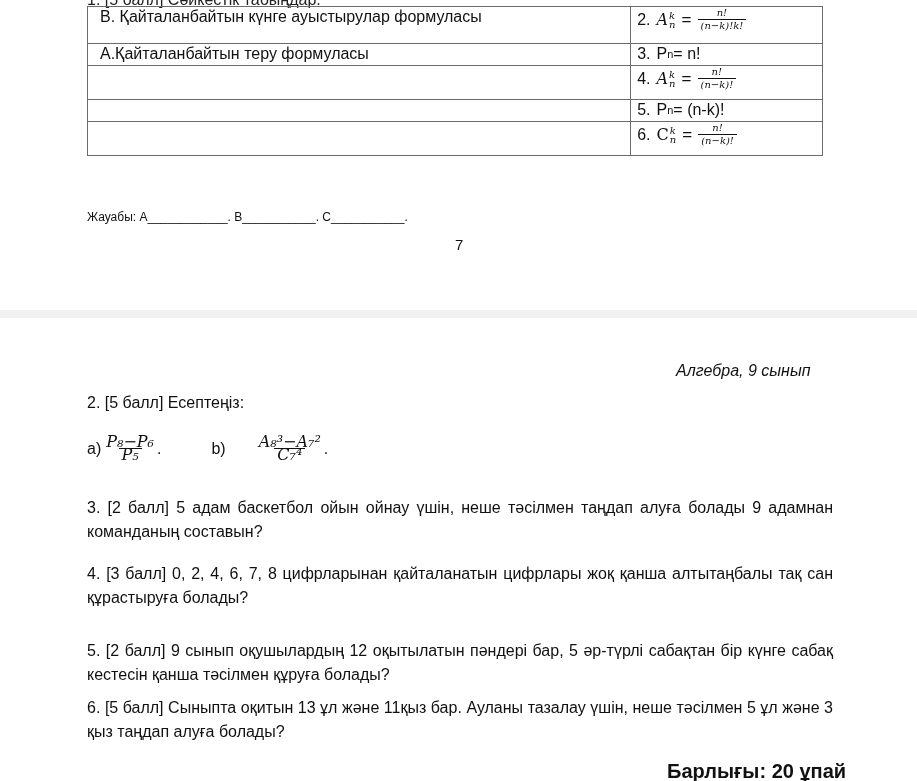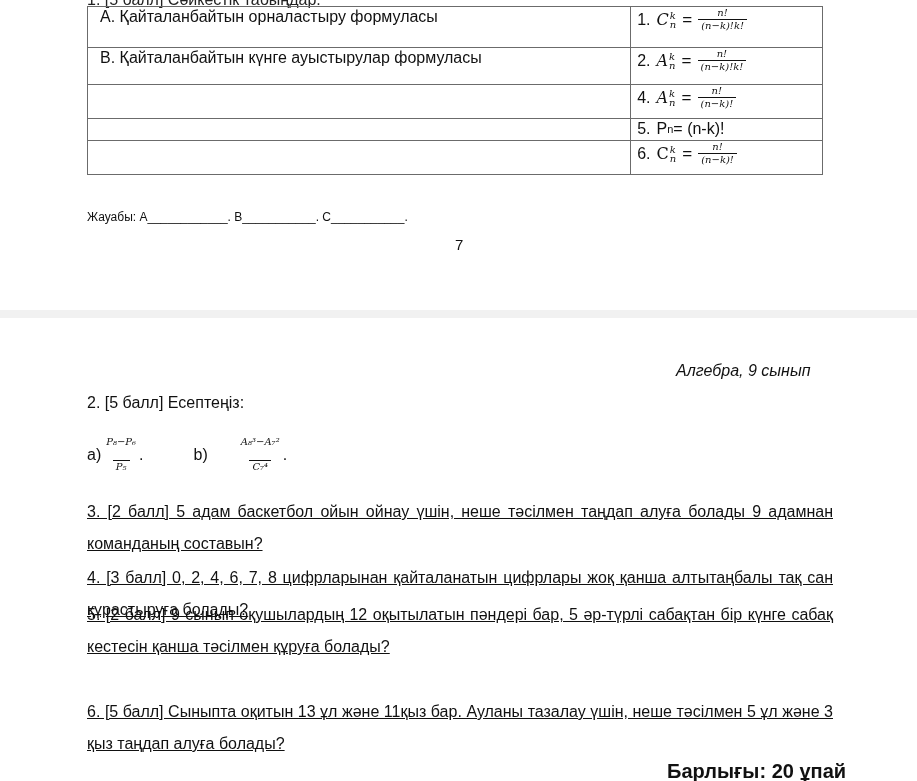--- a/index.html
+++ b/index.html
@@ -27,67 +27,60 @@
   .supsub { display: inline-flex; flex-direction: column; line-height: 9px; font-size: 10px; font-family: "DejaVu Serif", serif; font-style: italic; margin-left: 1px; vertical-align: middle; }
   .eq { margin: 0 6px; font-size: 17px; }
   .frac { display: inline-flex; flex-direction: column; align-items: center; font-family: "DejaVu Serif", serif; font-style: italic; font-size: 10px; line-height: 12px; }
   .frac .top { padding: 0 3px; }
   .frac .bot { border-top: 1px solid #111; padding: 0 3px; }
   .plain-sub { font-size: 11px; vertical-align: -3px; }
   .answer { left: 87px; top: 210px; font-size: 12px; white-space: nowrap; }
   .pagenum { left: 455px; top: 236px; font-size: 15px; }
   .gap { left: 0; top: 310px; width: 917px; height: 8px; background: #f1f1f1; }
   .header-right { left: 676px; top: 362px; font-size: 16px; font-style: italic; text-align: center; }
-  .q { left: 87px; font-size: 16px; line-height: 32px; width: 746px; text-align: justify; text-decoration: underline; }
+  .q { left: 87px; font-size: 16px; line-height: 24px; width: 746px; text-align: justify; }
   .q2label { left: 87px; top: 394px; font-size: 16px; }
   .q2row { left: 87px; top: 436px; font-size: 16px; display: flex; align-items: center; }
   .q2row .lbl { margin-right: 2px; }
-  .q2row .frac { font-size: 10px; gap: 12px; }
+  .q2row .frac { font-size: 16px; }
   .total { left: 667px; top: 760px; font-size: 20px; font-weight: bold; }
 </style>
 </head>
 <body>
 
 <div class="abs cut-title">1. [5 балл] Сәйкестік табыңдар.</div>
 
 <table class="match">
   <tbody>
-      <tr style="height:41px">
-    <td class="left">А. Қайталанбайтын орналастыру формуласы</td>
-    <td class="right">
-      <span class="f">
-        <span class="num">1.</span>
-        <span class="mi">C</span>
-        <span class="supsub">
-              <span>k</span>
-              <span>n</span>
-            </span>
-        <span class="eq">=</span>
-        <span class="frac">
-              <span class="top">n!</span>
-              <span class="bot">(n−k)!k!</span>
-            </span>
-      </span>
-    </td>
-  </tr>
   <tr style="height:37px">
     <td class="left">В. Қайталанбайтын күнге ауыстырулар формуласы</td>
     <td class="right">
       <span class="f">
         <span class="num">2.</span>
         <span class="mi">A</span>
         <span class="supsub">
               <span>k</span>
               <span>n</span>
             </span>
         <span class="eq">=</span>
         <span class="frac">
               <span class="top">n!</span>
               <span class="bot">(n−k)!k!</span>
             </span>
+      </span>
+    </td>
+  </tr>
+  <tr style="height:22px">
+    <td class="left">А.Қайталанбайтын теру формуласы</td>
+    <td class="right">
+      <span class="f">
+        <span class="num">3.</span>
+        <span>P</span>
+            <span class="plain-sub">n</span>
+            <span>= n!</span>
       </span>
     </td>
   </tr>
   <tr style="height:34px">
     <td class="left"></td>
     <td class="right">
       <span class="f">
         <span class="num">4.</span>
         <span class="mi">A</span>
         <span class="supsub">
@@ -152,16 +145,16 @@
   <span class="lbl" style="margin-left:50px; margin-right:30px">b)</span>
   <span class="frac">
       <span class="top">A₈³−A₇²</span>
       <span class="bot">C₇⁴</span>
     </span>
   <span>.</span>
 </div>
 
 <div class="abs q" style="top:496px">3. [2 балл] 5 адам баскетбол ойын ойнау үшін, неше тәсілмен таңдап алуға болады 9 адамнан команданың составын?</div>
 <div class="abs q" style="top:562px">4. [3 балл] 0, 2, 4, 6, 7, 8 цифрларынан қайталанатын цифрлары жоқ қанша алтытаңбалы тақ сан құрастыруға болады?</div>
-<div class="abs q" style="top:599px">5. [2 балл] 9 сынып оқушылардың 12 оқытылатын пәндері бар, 5 әр-түрлі сабақтан бір күнге сабақ кестесін қанша тәсілмен құруға болады?</div>
+<div class="abs q" style="top:639px">5. [2 балл] 9 сынып оқушылардың 12 оқытылатын пәндері бар, 5 әр-түрлі сабақтан бір күнге сабақ кестесін қанша тәсілмен құруға болады?</div>
 <div class="abs q" style="top:696px">6. [5 балл] Сыныпта оқитын 13 ұл және 11қыз бар. Ауланы тазалау үшін, неше тәсілмен 5 ұл және 3 қыз таңдап алуға болады?</div>
 
 <div class="abs total">Барлығы: 20 ұпай</div>
 
 </body></html>

